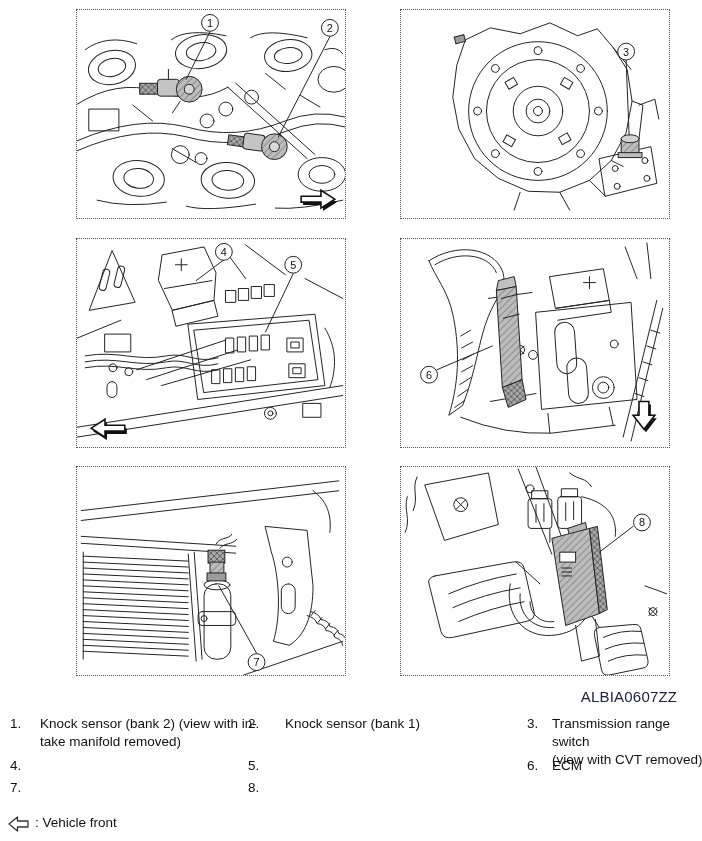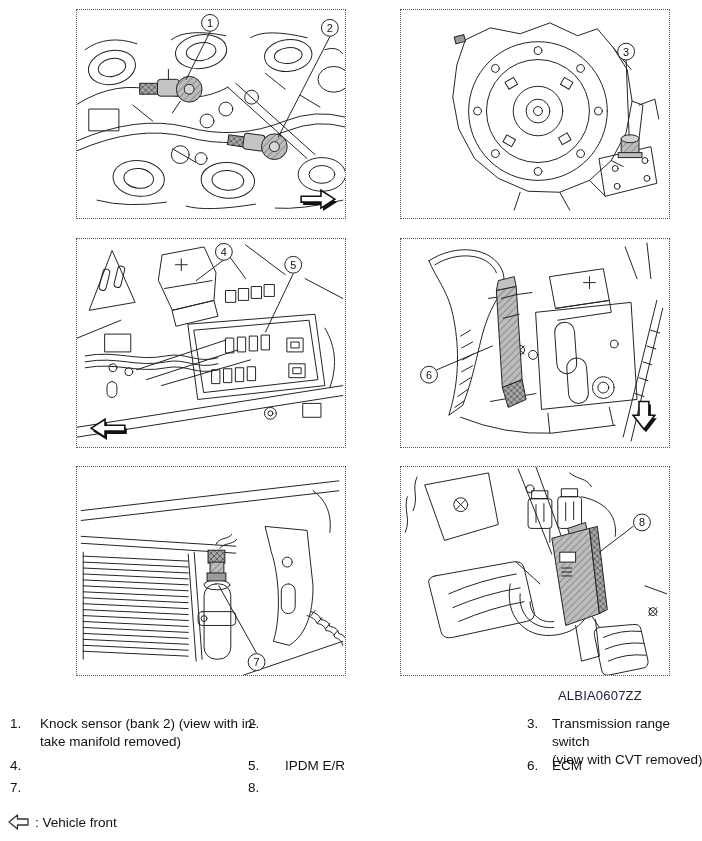--- a/index.html
+++ b/index.html
@@ -13,30 +13,30 @@
     border:1px dotted #555;background:#fff;box-sizing:border-box;
   }
   .panel svg{display:block;width:100%;height:100%;}
   #p1{left:76px;top:9px;}
   #p2{left:400px;top:9px;}
   #p3{left:76px;top:238px;}
   #p4{left:400px;top:238px;}
   #p5{left:76px;top:466px;}
   #p6{left:400px;top:466px;}
   .figcode{
-    position:absolute;left:558px;top:688px;width:142px;text-align:left;
-    font-size:13px;color:#22223a;letter-spacing:0.2px;
+    position:absolute;left:558px;top:688px;width:142px;text-align:center;
+    font-size:15px;color:#22223a;letter-spacing:0.2px;
   }
   .legend-item{position:absolute;display:flex;align-items:flex-start;}
   .legend-num{flex:none;font-size:13.5px;line-height:18px;}
   .legend-text{font-size:13.5px;line-height:18px;white-space:pre-line;}
   .c1{left:10px;}  .c1 .legend-num{width:30px;}  .c1 .legend-text{width:218px;}
   .c2{left:248px;} .c2 .legend-num{width:37px;}  .c2 .legend-text{width:230px;}
   .c3{left:527px;} .c3 .legend-num{width:25px;}  .c3 .legend-text{width:152px;}
-  .vfront{position:absolute;left:8px;top:814px;display:flex;align-items:flex-start;}
+  .vfront{position:absolute;left:8px;top:814px;display:flex;align-items:flex-end;}
   .vfront .vf-icon{flex:none;margin-right:6px;}
   .vfront .legend-text{font-size:13.5px;line-height:18px;}
   .ln{stroke:#222;stroke-width:1;fill:none;stroke-linecap:round;stroke-linejoin:round;}
   .callout{fill:#fff;stroke:#222;stroke-width:1;}
   .callout-t{font-size:11px;fill:#111;text-anchor:middle;font-family:"Liberation Sans",sans-serif;}
 </style>
 </head>
 <body>
 
 <svg width="0" height="0" style="position:absolute">
@@ -350,32 +350,32 @@
 
 <div class="figcode">ALBIA0607ZZ</div>
 
 <div class="legend-item c1" style="top:715px">
   <span class="legend-num">1.</span>
   <span class="legend-text">Knock sensor (bank 2) (view with in-
 take manifold removed)</span>
 </div>
 <div class="legend-item c2" style="top:715px">
   <span class="legend-num">2.</span>
+  <span class="legend-text">Knock sensor (bank 1)</span>
 </div>
 <div class="legend-item c3" style="top:715px">
   <span class="legend-num">3.</span>
   <span class="legend-text">Transmission range switch
 (view with CVT removed)</span>
 </div>
 <div class="legend-item c1" style="top:757px">
   <span class="legend-num">4.</span>
 </div>
 <div class="legend-item c2" style="top:757px">
   <span class="legend-num">5.</span>
-  <span class="legend-text">IPDM E/R</span>
 </div>
 <div class="legend-item c3" style="top:757px">
   <span class="legend-num">6.</span>
   <span class="legend-text">ECM</span>
 </div>
 <div class="legend-item c1" style="top:779px">
   <span class="legend-num">7.</span>
 </div>
 <div class="legend-item c2" style="top:779px">
   <span class="legend-num">8.</span>

